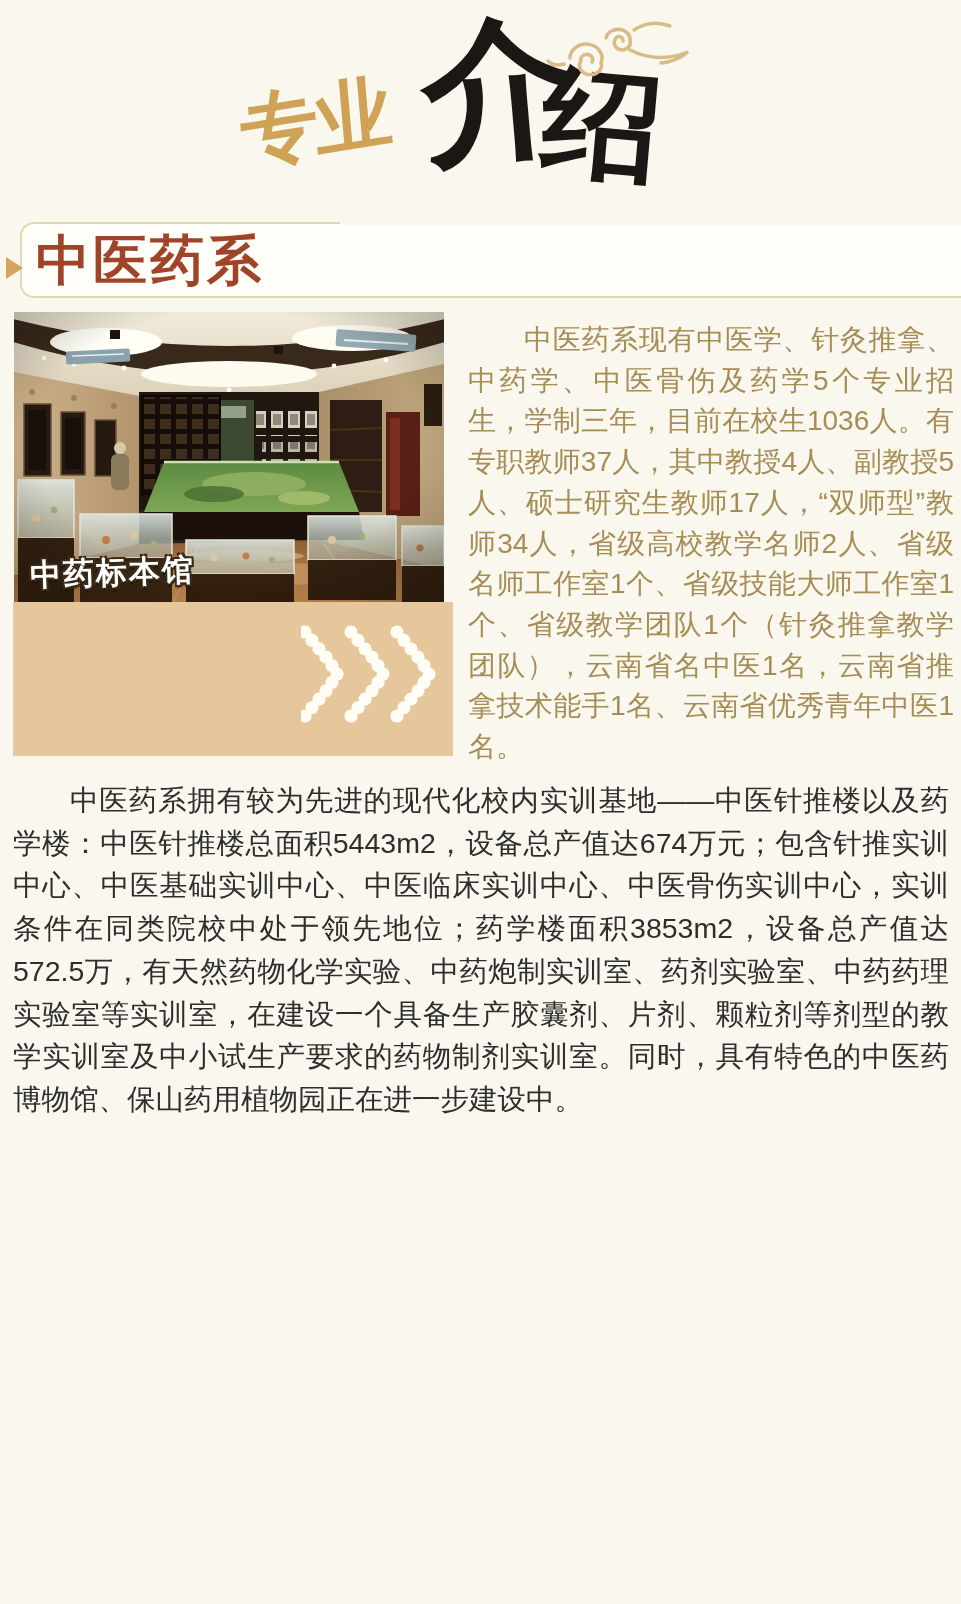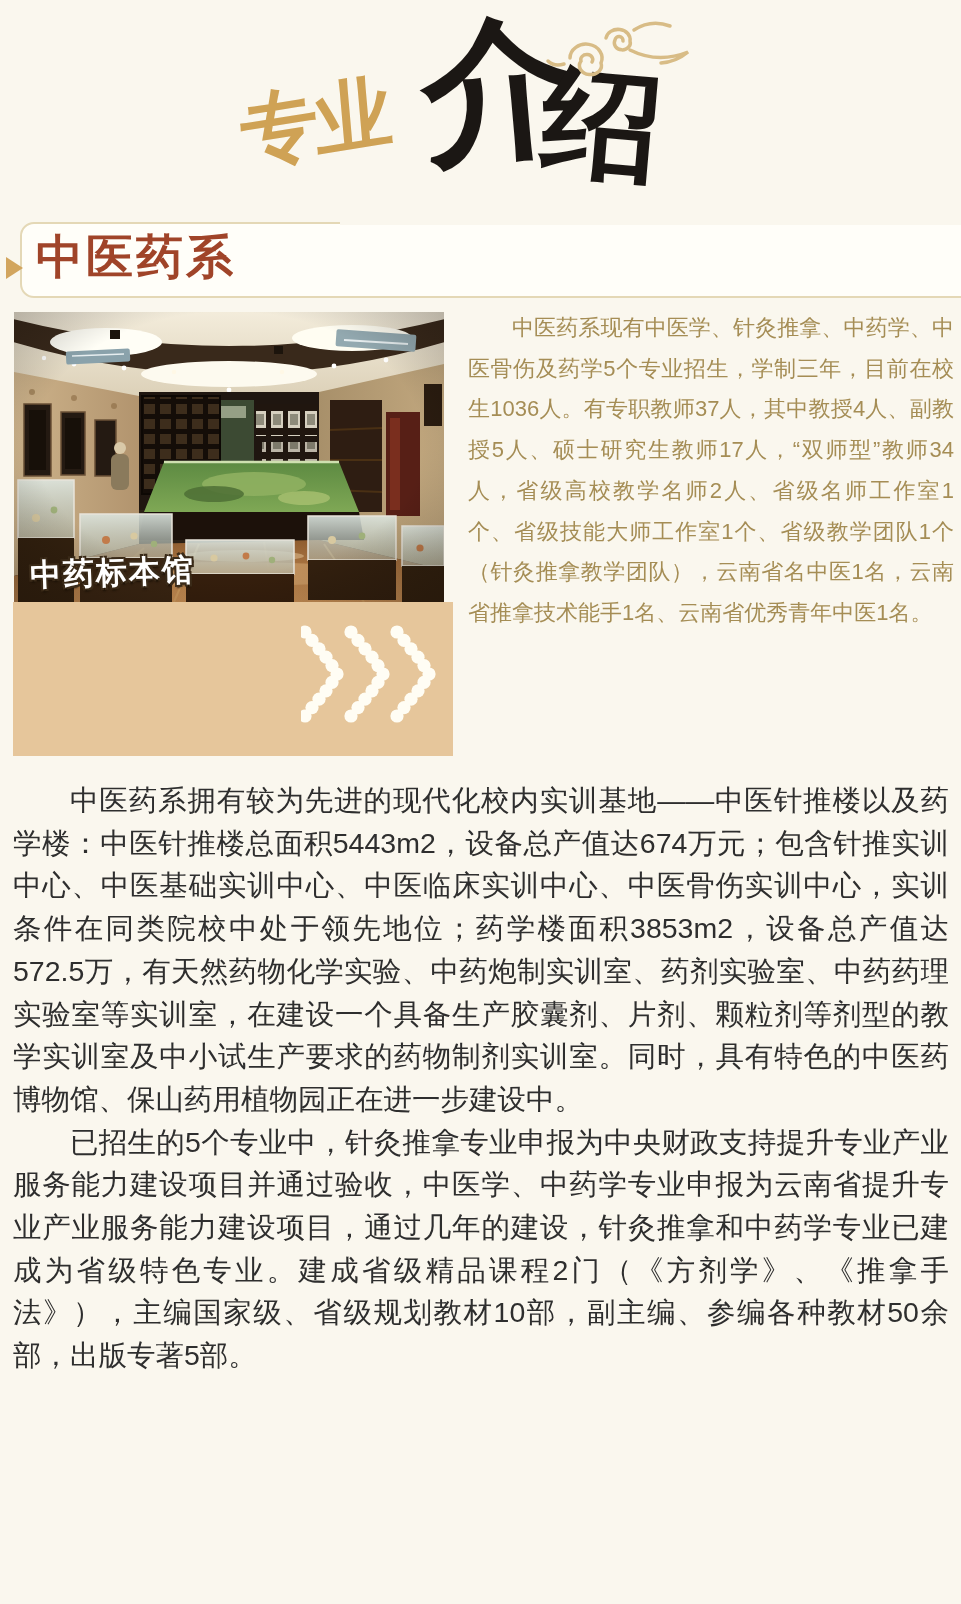--- a/index.html
+++ b/index.html
@@ -47,43 +47,43 @@
     background:#FAF7EE;
   }
   .sec-arrow{
     position:absolute;left:6px;top:257px;width:0;height:0;
     border-left:17px solid #D2A55E;
     border-top:11px solid transparent;
     border-bottom:11px solid transparent;
   }
   .sec-title{
     position:absolute;left:36px;top:231px;
-    font-size:47px;font-weight:bold;color:#A04429;
+    font-size:54px;font-weight:bold;color:#A04429;
     letter-spacing:3px;line-height:1.1;
   }
   
   .photo{position:absolute;left:14px;top:312px;width:430px;height:290px;overflow:hidden;background:#2b2015;}
   .photo-caption{
     position:absolute;left:16px;top:240px;
     font-family:"Liberation Serif", serif;
     font-size:31px;font-weight:bold;color:#FFFFFF;
     transform:rotate(-2deg);
     text-shadow:2px 2px 0 #3a2a18,-2px -2px 0 #3a2a18,2px -2px 0 #3a2a18,-2px 2px 0 #3a2a18,0 3px 2px rgba(20,12,4,.8);
     letter-spacing:2px;
   }
   
   .promo{
     position:absolute;left:13px;top:602px;width:440px;height:154px;
     background:#E6C69B;
   }
   .promo svg{position:absolute;left:288px;top:20px;}
   
   .intro{
-    position:absolute;left:468px;top:308px;width:486px;
-    font-size:22px;line-height:40.7px;color:#A58D55;
+    position:absolute;left:468px;top:320px;width:486px;
+    font-size:28px;line-height:40.7px;color:#A58D55;
     text-align:justify;text-justify:inter-character;
     text-indent:2em;
   }
   
   .bodytext{
     position:absolute;left:13px;top:779px;width:936px;
     font-size:28.5px;line-height:42.7px;color:#2E2E2E;
     text-align:justify;text-justify:inter-character;
   }
   .bodytext p{margin:0;text-indent:2em;}
@@ -279,16 +279,15 @@
       <use href="#chev" x="0" y="2"></use>
       <use href="#chev" x="46" y="2"></use>
       <use href="#chev" x="92" y="2"></use>
     </svg>
   </div>
 
   <div class="intro">中医药系现有中医学、针灸推拿、中药学、中医骨伤及药学5个专业招生，学制三年，目前在校生1036人。有专职教师37人，其中教授4人、副教授5人、硕士研究生教师17人，“双师型”教师34人，省级高校教学名师2人、省级名师工作室1个、省级技能大师工作室1个、省级教学团队1个（针灸推拿教学团队），云南省名中医1名，云南省推拿技术能手1名、云南省优秀青年中医1名。</div>
 
   <div class="bodytext">
     <p>中医药系拥有较为先进的现代化校内实训基地——中医针推楼以及药学楼：中医针推楼总面积5443m2，设备总产值达674万元；包含针推实训中心、中医基础实训中心、中医临床实训中心、中医骨伤实训中心，实训条件在同类院校中处于领先地位；药学楼面积3853m2，设备总产值达572.5万，有天然药物化学实验、中药炮制实训室、药剂实验室、中药药理实验室等实训室，在建设一个具备生产胶囊剂、片剂、颗粒剂等剂型的教学实训室及中小试生产要求的药物制剂实训室。同时，具有特色的中医药博物馆、保山药用植物园正在进一步建设中。</p>
-    <p>已招生的5个专业中，针灸推拿专业申报为中央财政支持提升专业产业服务能力建设项目并通过验收，中医学、中药学专业申报为云南省提升专业产业服务能力建设项目，通过几年的建设，针灸推拿和中药学专业已建成为省级特色专业。建成省级精品课程2门（《方剂学》、《推拿手法》），主编国家级、省级规划教材10部，副主编、参编各种教材50余部，出版专著5部。</p>
   </div>
 
 </div>
 
 </body></html>

